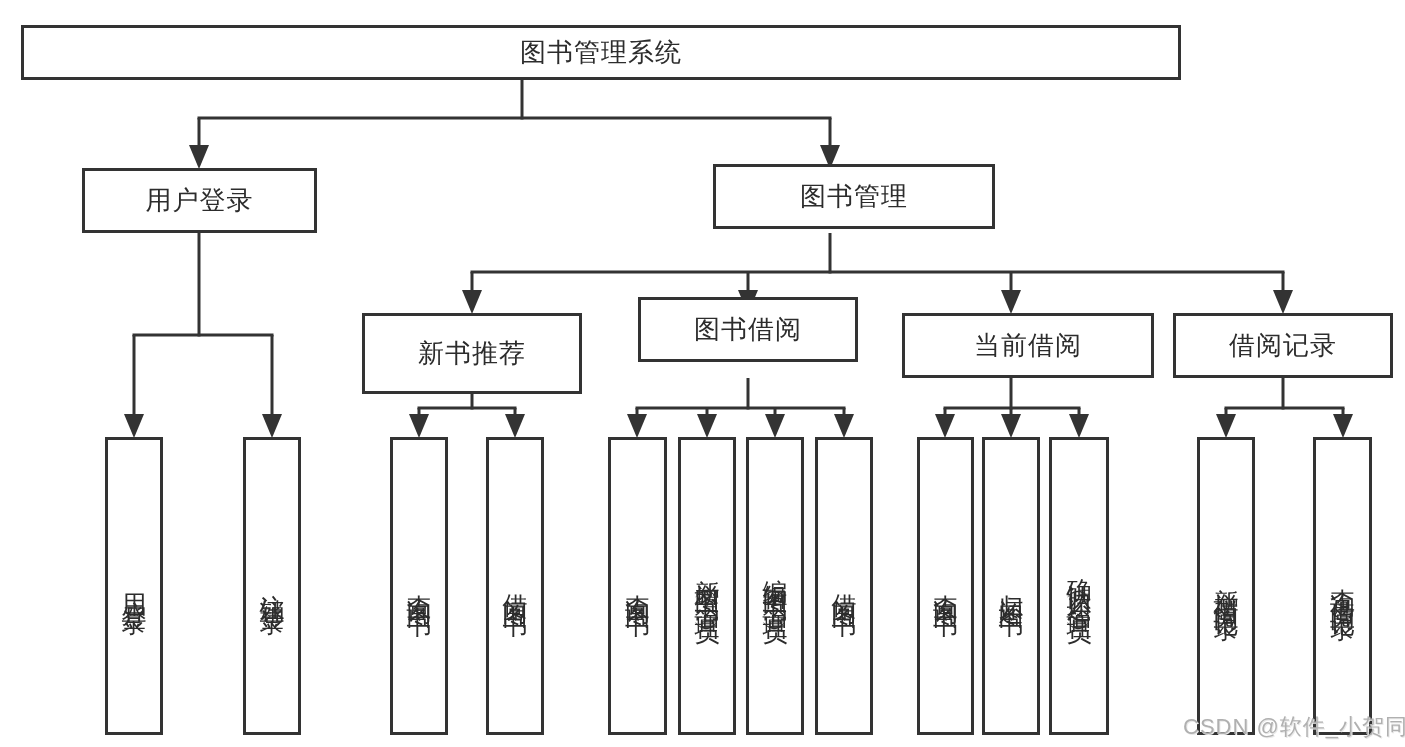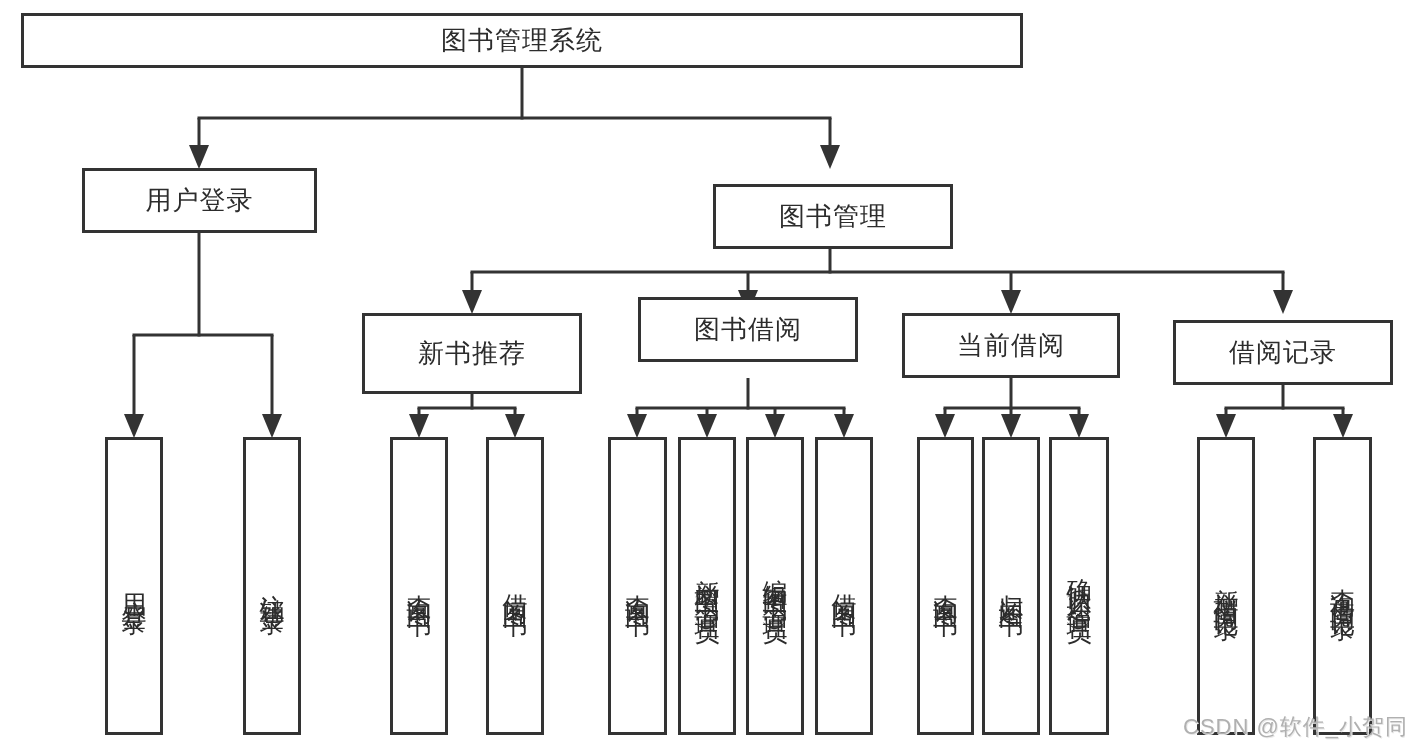--- a/index.html
+++ b/index.html
@@ -120,41 +120,41 @@
     <polygon points="1069,414 1089,414 1079,438"></polygon>
 
     <line x1="1283" y1="378" x2="1283" y2="409.5"></line>
     <line x1="1224.5" y1="408" x2="1344.5" y2="408"></line>
     <line x1="1226" y1="408" x2="1226" y2="417"></line>
     <polygon points="1216,414 1236,414 1226,438"></polygon>
     <line x1="1343" y1="408" x2="1343" y2="417"></line>
     <polygon points="1333,414 1353,414 1343,438"></polygon>
   </svg>
 
-  <div class="node h" style="left:21px;top:13px;width:1002px;height:55px">
+  <div class="node h" style="left:21px;top:25px;width:1160px;height:55px">
     <span>图书管理系统</span>
   </div>
 
   <div class="node h" style="left:82px;top:168px;width:235px;height:65px">
     <span>用户登录</span>
   </div>
-  <div class="node h" style="left:713px;top:184px;width:240px;height:65px">
+  <div class="node h" style="left:713px;top:164px;width:282px;height:65px">
     <span>图书管理</span>
   </div>
 
   <div class="node h" style="left:362px;top:313px;width:220px;height:81px">
     <span>新书推荐</span>
   </div>
   <div class="node h" style="left:638px;top:297px;width:220px;height:65px">
     <span>图书借阅</span>
   </div>
-  <div class="node h" style="left:902px;top:313px;width:218px;height:65px">
+  <div class="node h" style="left:902px;top:313px;width:252px;height:65px">
     <span>当前借阅</span>
   </div>
-  <div class="node h" style="left:1173px;top:320px;width:220px;height:65px">
+  <div class="node h" style="left:1173px;top:313px;width:220px;height:65px">
     <span>借阅记录</span>
   </div>
 
   <div class="node v" style="left:105px;top:437px;width:58px;height:298px">
     <span>用户登录</span>
   </div>
   <div class="node v" style="left:243px;top:437px;width:58px;height:298px">
     <span>注销登录</span>
   </div>
 

